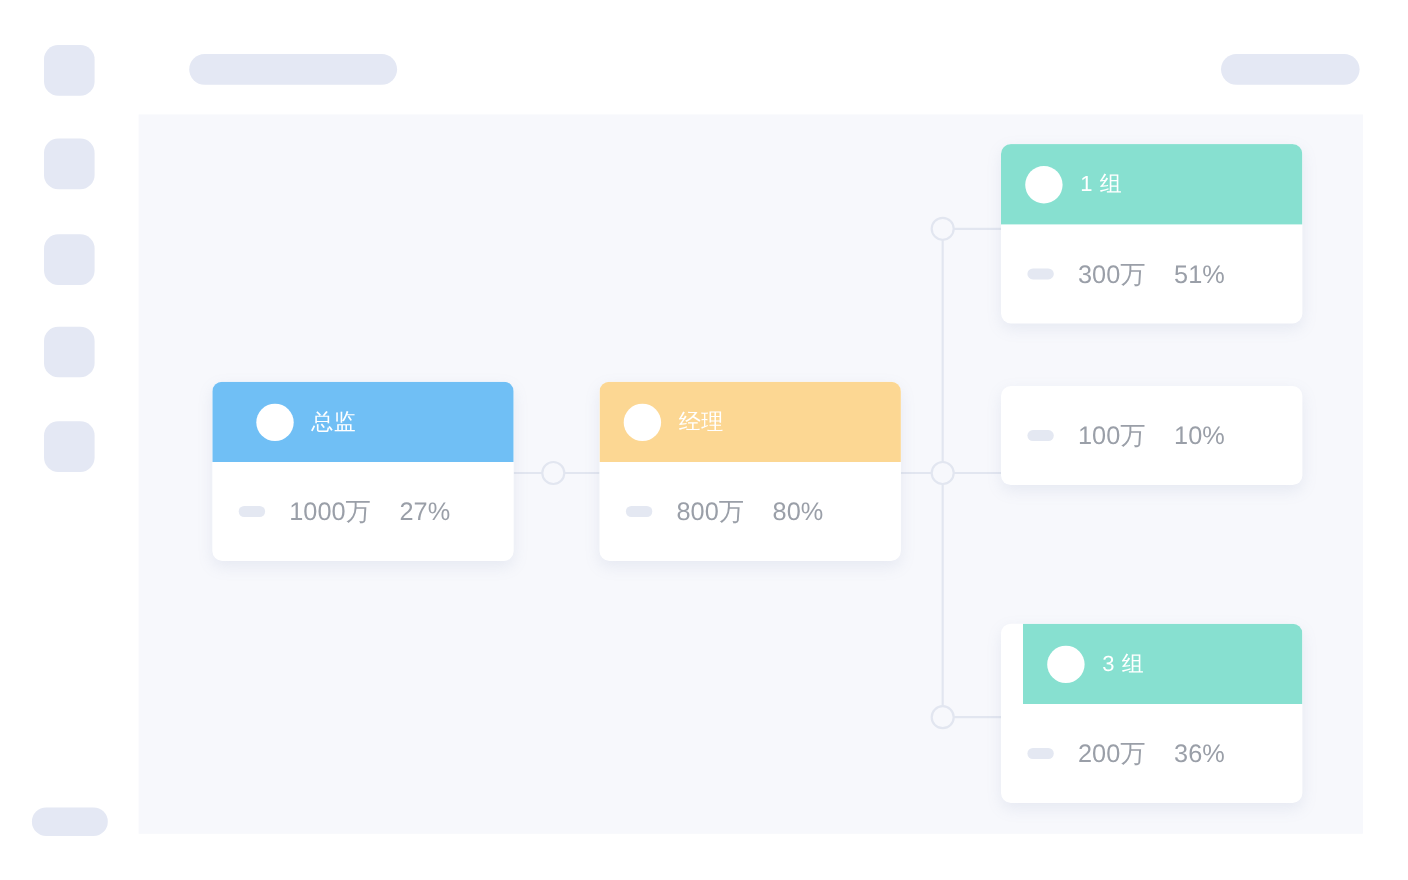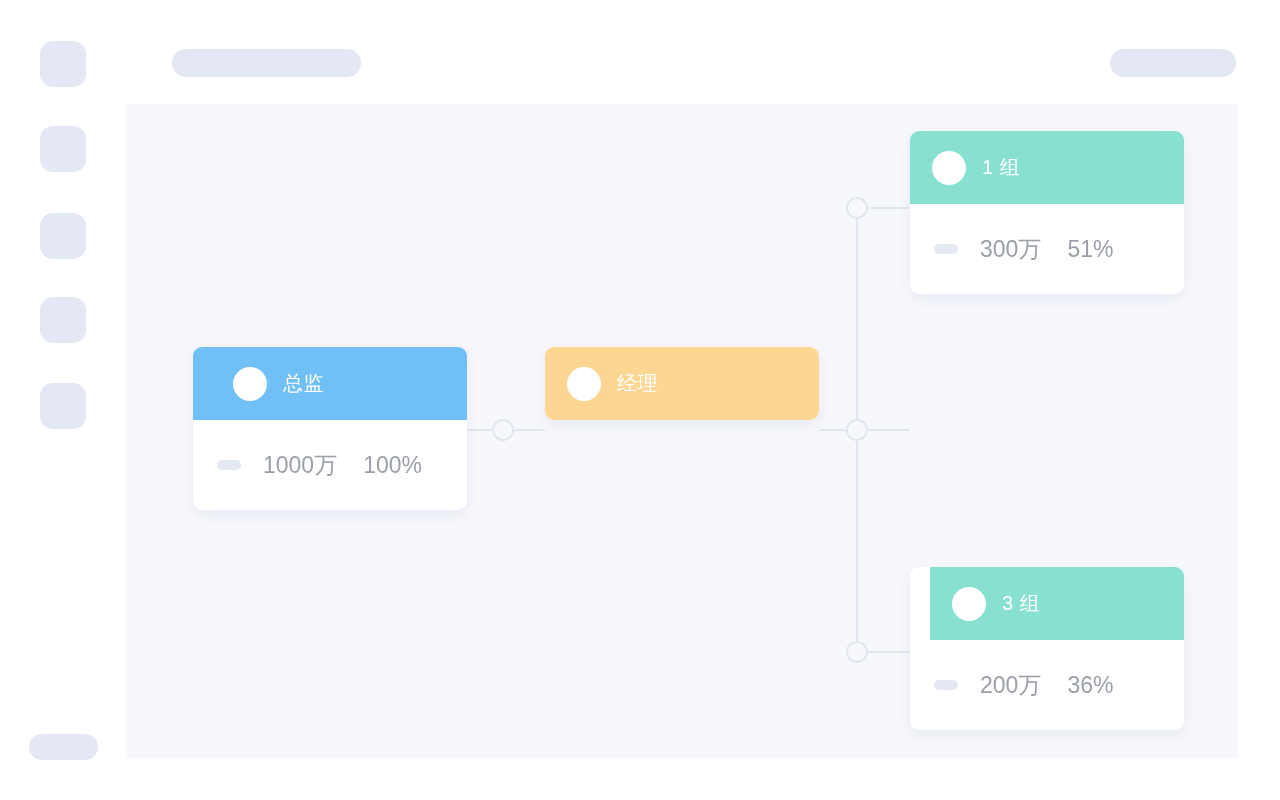--- a/index.html
+++ b/index.html
@@ -206,44 +206,54 @@
     </svg>
 
     <div class="node-card" id="card-director">
       <div class="node-head" style="background: rgb(112, 191, 245); padding-left: 40px;">
         <div class="node-avatar"></div>
         <div class="node-title">总监</div>
       </div>
       <div class="node-body">
         <div class="body-pill"></div>
         <div class="body-amount">1000万</div>
-        <div class="body-percent">100%</div>
+        <div class="body-percent">27%</div>
       </div>
     </div>
 
     <div class="node-card" id="card-manager">
       <div class="node-head" style="background: rgb(252, 215, 147);">
         <div class="node-avatar"></div>
         <div class="node-title">经理</div>
       </div>
+      <div class="node-body">
+        <div class="body-pill"></div>
+        <div class="body-amount">800万</div>
+        <div class="body-percent">80%</div>
+      </div>
     </div>
 
     <div class="node-card" id="card-team1">
       <div class="node-head" style="background: rgb(135, 224, 208);">
         <div class="node-avatar"></div>
         <div class="node-title">1 组</div>
       </div>
       <div class="node-body">
         <div class="body-pill"></div>
         <div class="body-amount">300万</div>
         <div class="body-percent">51%</div>
       </div>
     </div>
 
     <div class="node-card" id="card-team2">
+      <div class="node-body">
+        <div class="body-pill"></div>
+        <div class="body-amount">100万</div>
+        <div class="body-percent">10%</div>
+      </div>
     </div>
 
     <div class="node-card" id="card-team3">
       <div class="node-head" style="background: rgb(135, 224, 208); margin-left: 20px;">
         <div class="node-avatar"></div>
         <div class="node-title">3 组</div>
       </div>
       <div class="node-body">
         <div class="body-pill"></div>
         <div class="body-amount">200万</div>

